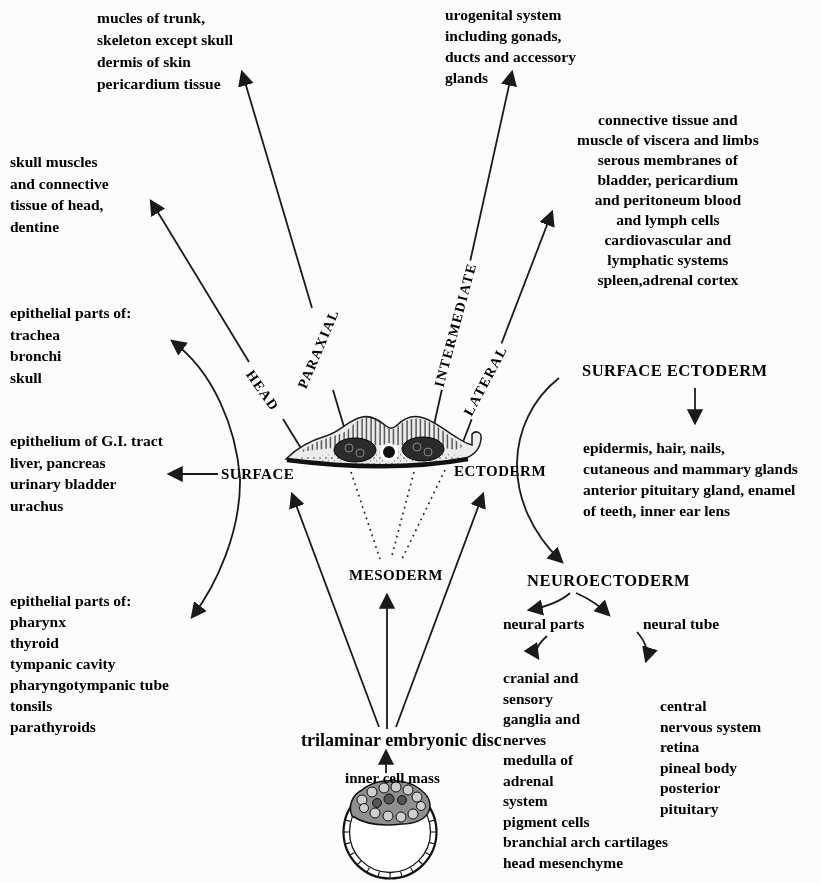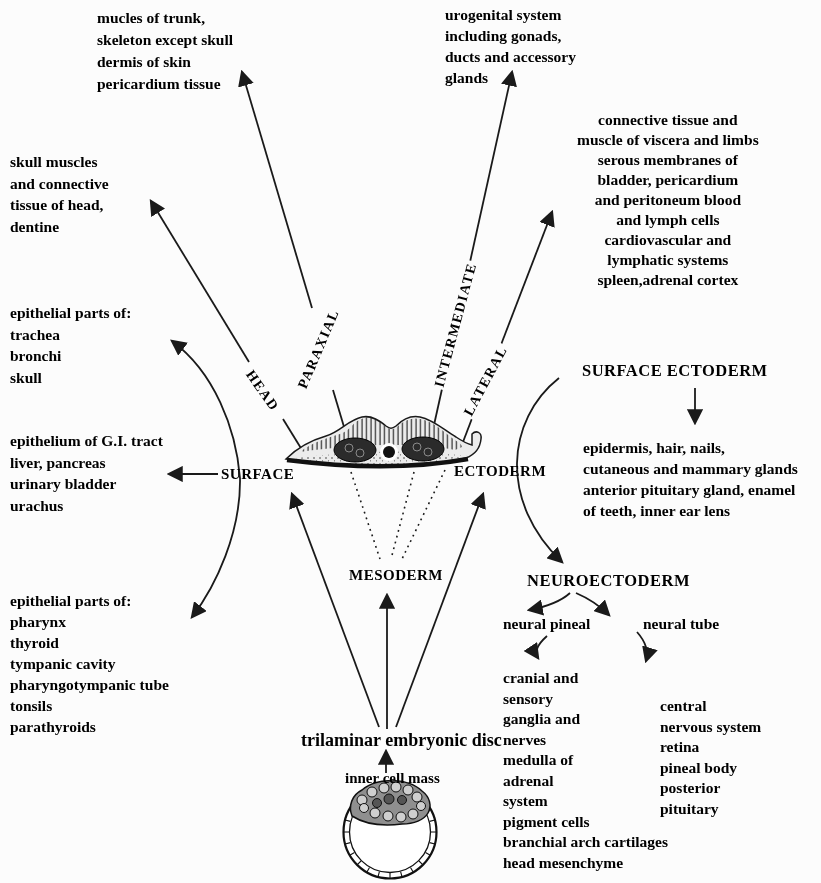--- a/index.html
+++ b/index.html
@@ -211,21 +211,21 @@
     <div>pineal body</div>
     <div>posterior</div>
     <div>pituitary</div>
   </div>
 
   <div class="lbl" style="left:221px;top:466px;">SURFACE</div>
   <div class="lbl" style="left:454px;top:463px;">ECTODERM</div>
   <div class="lbl" style="left:349px;top:567px;">MESODERM</div>
   <div class="lbl big" style="left:582px;top:361px;">SURFACE ECTODERM</div>
   <div class="lbl big" style="left:527px;top:571px;text-align:center;">NEUROECTODERM</div>
-  <div class="blk" style="left:503px;top:615px;">neural pineal</div>
+  <div class="blk" style="left:503px;top:615px;">neural parts</div>
   <div class="blk" style="left:643px;top:615px;">neural tube</div>
   <div class="blk" style="left:301px;top:730px;font-size:18px;">trilaminar embryonic disc</div>
   <div class="blk" style="left:345px;top:770px;font-size:15px;">inner cell mass</div>
 
   <div class="rot" style="left:262px;top:391px;transform:translate(-50%,-50%) rotate(55deg);">HEAD</div>
   <div class="rot" style="left:319px;top:349px;transform:translate(-50%,-50%) rotate(-67deg);">PARAXIAL</div>
   <div class="rot" style="left:456px;top:325px;transform:translate(-50%,-50%) rotate(-75deg);">INTERMEDIATE</div>
   <div class="rot" style="left:486px;top:381px;transform:translate(-50%,-50%) rotate(-62deg);">LATERAL</div>
 
 </div>

